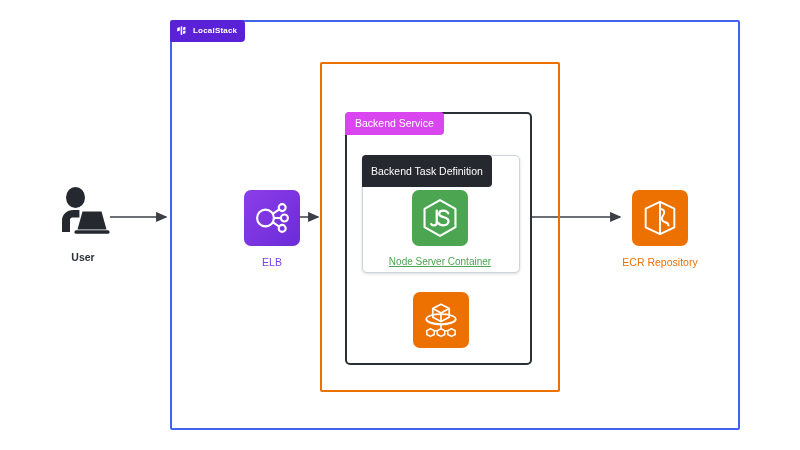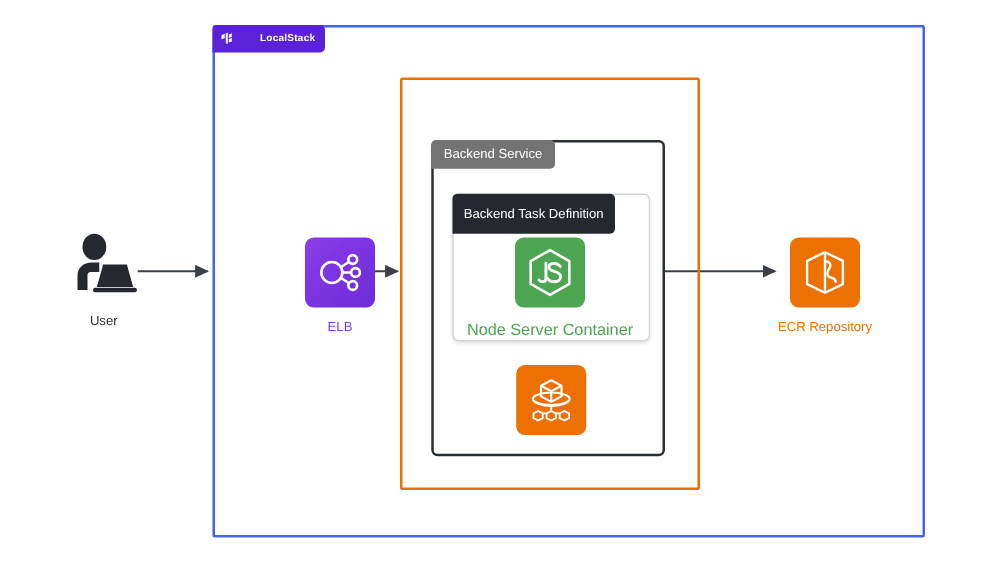--- a/index.html
+++ b/index.html
@@ -60,21 +60,21 @@
     border-radius: 5px;
     background: #ffffff;
     box-shadow: 0 1px 3px rgba(20,22,26,.16);
   }
 
   
   .badge {
     position: absolute;
     display: flex;
     align-items: center;
-    gap: 20px;
+    gap: 5px;
     box-sizing: border-box;
     white-space: nowrap;
     line-height: 1;
   }
   #localstack-badge {
     left: 170px;
     top: 20px;
     height: 22px;
     padding: 0 8px 0 6px;
     background: #5b21d6;
@@ -97,21 +97,21 @@
   #ecs-cluster-badge .badge-text {
     color: #ffffff;
     font-size: 10.5px;
     font-weight: 400;
   }
   #backend-service-badge {
     left: 345px;
     top: 112px;
     height: 23px;
     padding: 0 10px;
-    background: #737373;
+    background: #d946ef;
     border-radius: 4px 4px 4px 0;
   }
   #task-definition-badge {
     left: 362px;
     top: 155px;
     height: 22px;
     padding: 16px 9px;
     background: #25282e;
     border-radius: 4px 4px 4px 0;
   }
@@ -139,33 +139,33 @@
     width: 56px;
     height: 56px;
     border-radius: 7px;
     display: flex;
     align-items: center;
     justify-content: center;
   }
 
   #user-node      { left: 46px;  top: 186px; width: 74px; }
   #user-node .glyph { width: 56px; height: 52px; display:flex; align-items:center; justify-content:center; }
-  #user-node .node-caption { color: #2b2f36; margin-top: 14px; }
+  #user-node .node-caption { color: #2b2f36; margin-top: 14px; font-weight: bold; }
 
   #elb-node       { left: 208px; top: 190px; width: 56px; padding-left: 36px; }
   #elb-node .icon-tile { background: linear-gradient(135deg,#8b3ee8 0%,#7b34e0 50%,#6c2bd9 100%); }
   #elb-node .node-caption { color: #7b3fe4; font-weight: 400; }
 
   #ecr-node       { left: 624px; top: 190px; width: 72px; }
   #ecr-node .icon-tile { background: #ed7100; }
   #ecr-node .node-caption { color: #ed7100; }
 
   #node-container { left: 412px; top: 190px; width: 56px; }
   #node-container .icon-tile { background: #4ca550; }
-  #node-container .node-caption { color: #4ca550; font-size: 13px; }
+  #node-container .node-caption { color: #4ca550; font-size: 10px; text-decoration: underline; }
 
   #ecs-task-icon  { left: 413px; top: 292px; width: 56px; }
   #ecs-task-icon .icon-tile { background: #ed7100; }
 
   
   .arrow { position: absolute; }
 </style>
 </head>
 <body>
 

